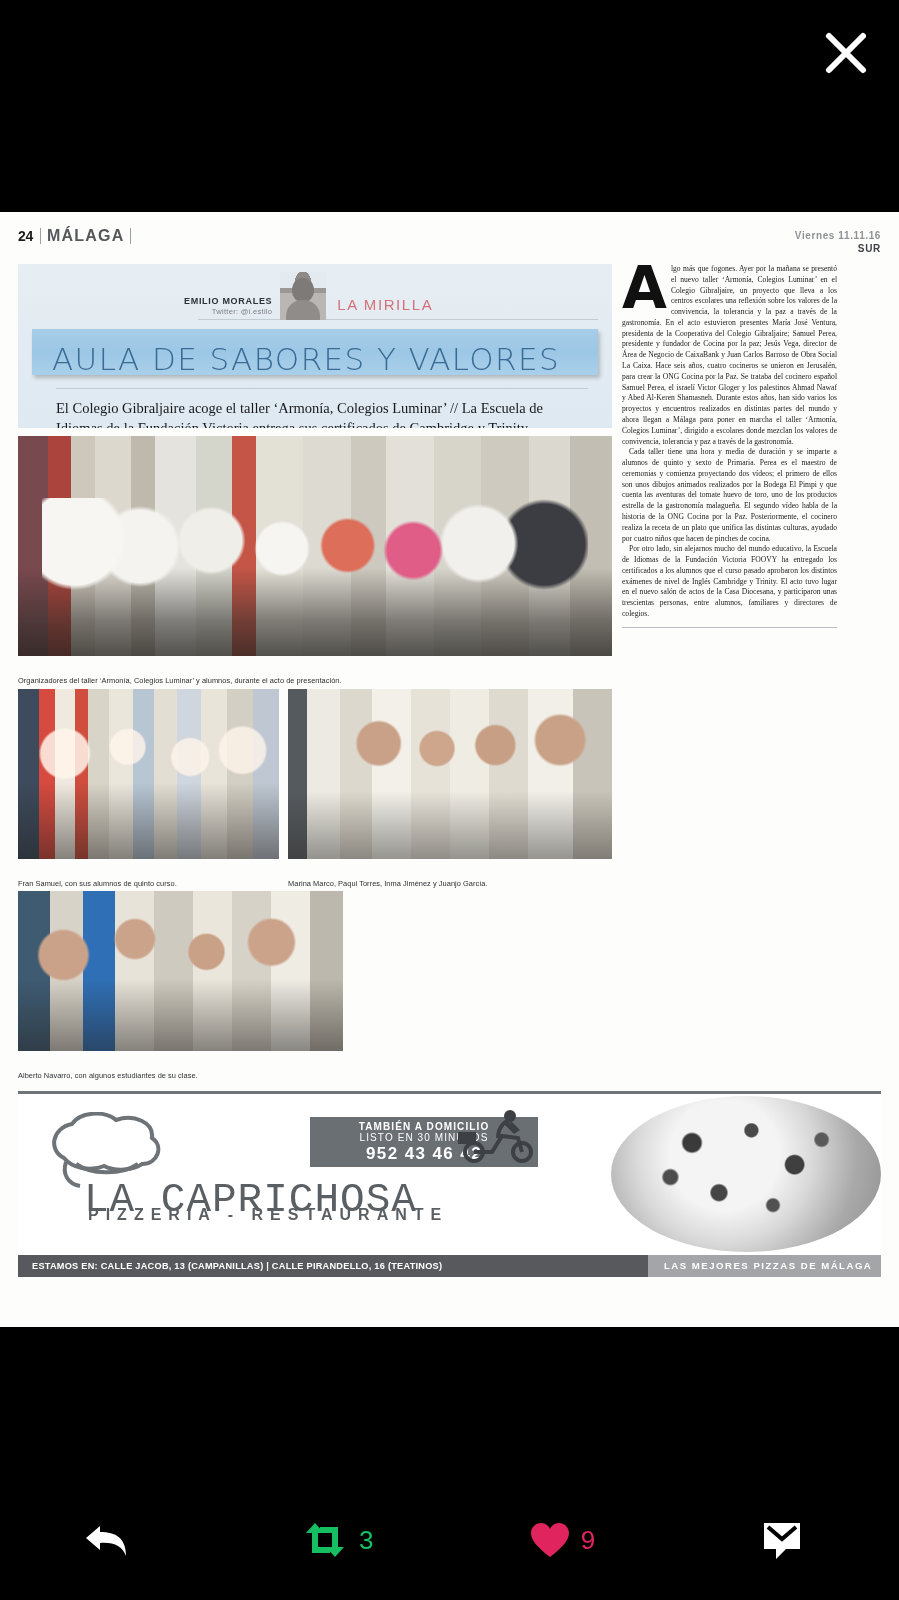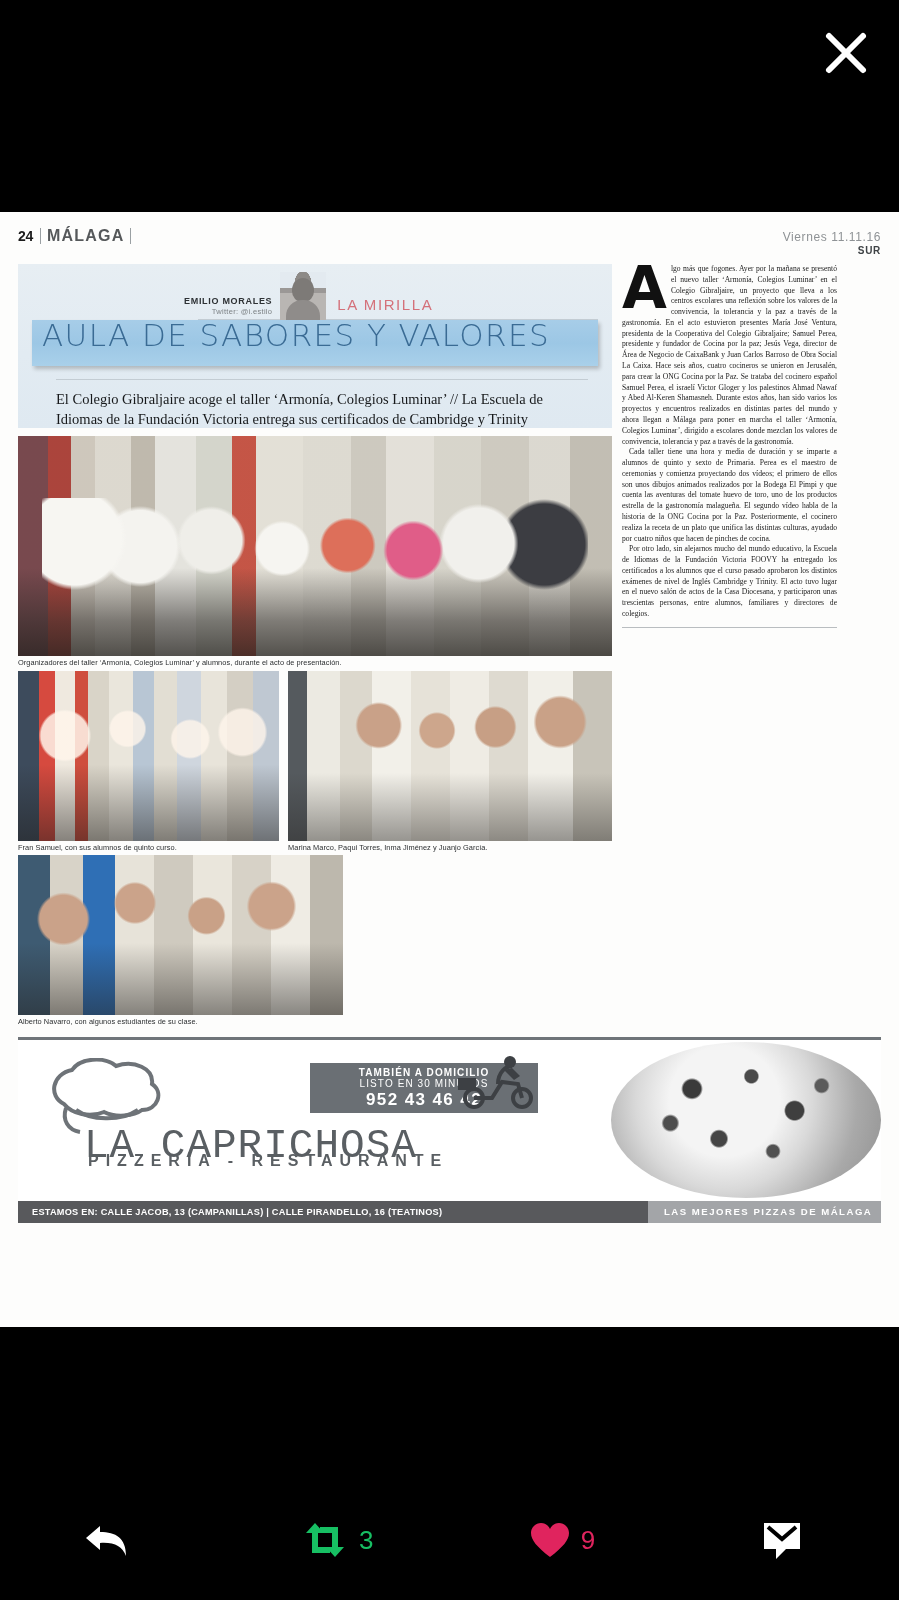--- a/index.html
+++ b/index.html
@@ -48,21 +48,21 @@
   }
   .masthead-left { display: flex; align-items: baseline; gap: 7px; }
   .pg-num { font-weight: bold; font-size: 14px; color: #1b1b1b; letter-spacing: -0.3px; }
   .pg-sec {
     font-size: 16px; font-weight: bold; color: #55585a;
     letter-spacing: 1.2px;
     border-left: 1px solid #9aa0a3; border-right: 1px solid #9aa0a3;
     padding: 0 6px; line-height: 16px;
   }
   .masthead-right { text-align: right; line-height: 1.25; padding-top: 2px; }
-  .mh-date { font-size: 12px; color: #8e9295; letter-spacing: 0.6px; }
+  .mh-date { font-size: 10px; color: #8e9295; letter-spacing: 0.6px; font-weight: bold; }
   .mh-brand { font-size: 10px; font-weight: bold; color: #3f4346; letter-spacing: 0.7px; }
 
   
   .content {
     display: flex; gap: 10px; margin-top: 6px;
   }
   .col-left { width: 594px; }
   .col-right { width: 215px; position: relative; }
 
   
@@ -106,25 +106,26 @@
   .mirilla {
     font-size: 15px; color: #d4717a; letter-spacing: 1.6px;
     margin-left: 3px; padding-bottom: 7px; white-space: nowrap;
   }
   .byline-rule {
     position: absolute; left: 166px; right: 0; bottom: 0;
     border-bottom: 1px solid #c3ccd3;
   }
 
   .headline {
+    margin-top: 9px;
     background: linear-gradient(180deg,#a7cde8 0%, #9cc7e5 50%, #a9d0ea 100%);
     box-shadow: 2px 3px 4px rgba(0,0,0,0.22);
     height: 46px;
-    display: flex; align-items: flex-start;
-    padding-left: 10px;
+    display: flex; align-items: flex-end;
+    padding-left: 20px;
   }
   .headline h1 {
     font-family: "DejaVu Sans", sans-serif;
     font-weight: 300;
     font-size: 31px;
     color: #3a6b94;
     letter-spacing: 1.4px;
     line-height: 1;
     white-space: nowrap;
   }
@@ -134,21 +135,21 @@
   }
   .subhead p {
     font-family: "Liberation Serif", serif;
     font-size: 14.5px; line-height: 1.38; color: #17191b;
   }
 
   
   .photo { position: relative; overflow: hidden; background:#cfcfcf; }
   .cap {
     font-size: 7.4px; color: #2b2e30; letter-spacing: 0.05px;
-    padding-top: 3px; line-height: 1.15;
+    padding-top: 21px; line-height: 1.15;
     white-space: nowrap; overflow: hidden;
   }
   .photo-big { height: 220px; margin-top: 8px; }
   .row2 { display: flex; gap: 9px; margin-top: 3px; }
   .row2 .cell-a { width: 262px; }
   .row2 .cell-b { width: 325px; }
   .row2 .photo { height: 170px; }
   .row3 { display: flex; gap: 3px; margin-top: 3px; }
   .row3 .cell-a { width: 325px; }
   .row3 .cell-b { width: 262px; }

